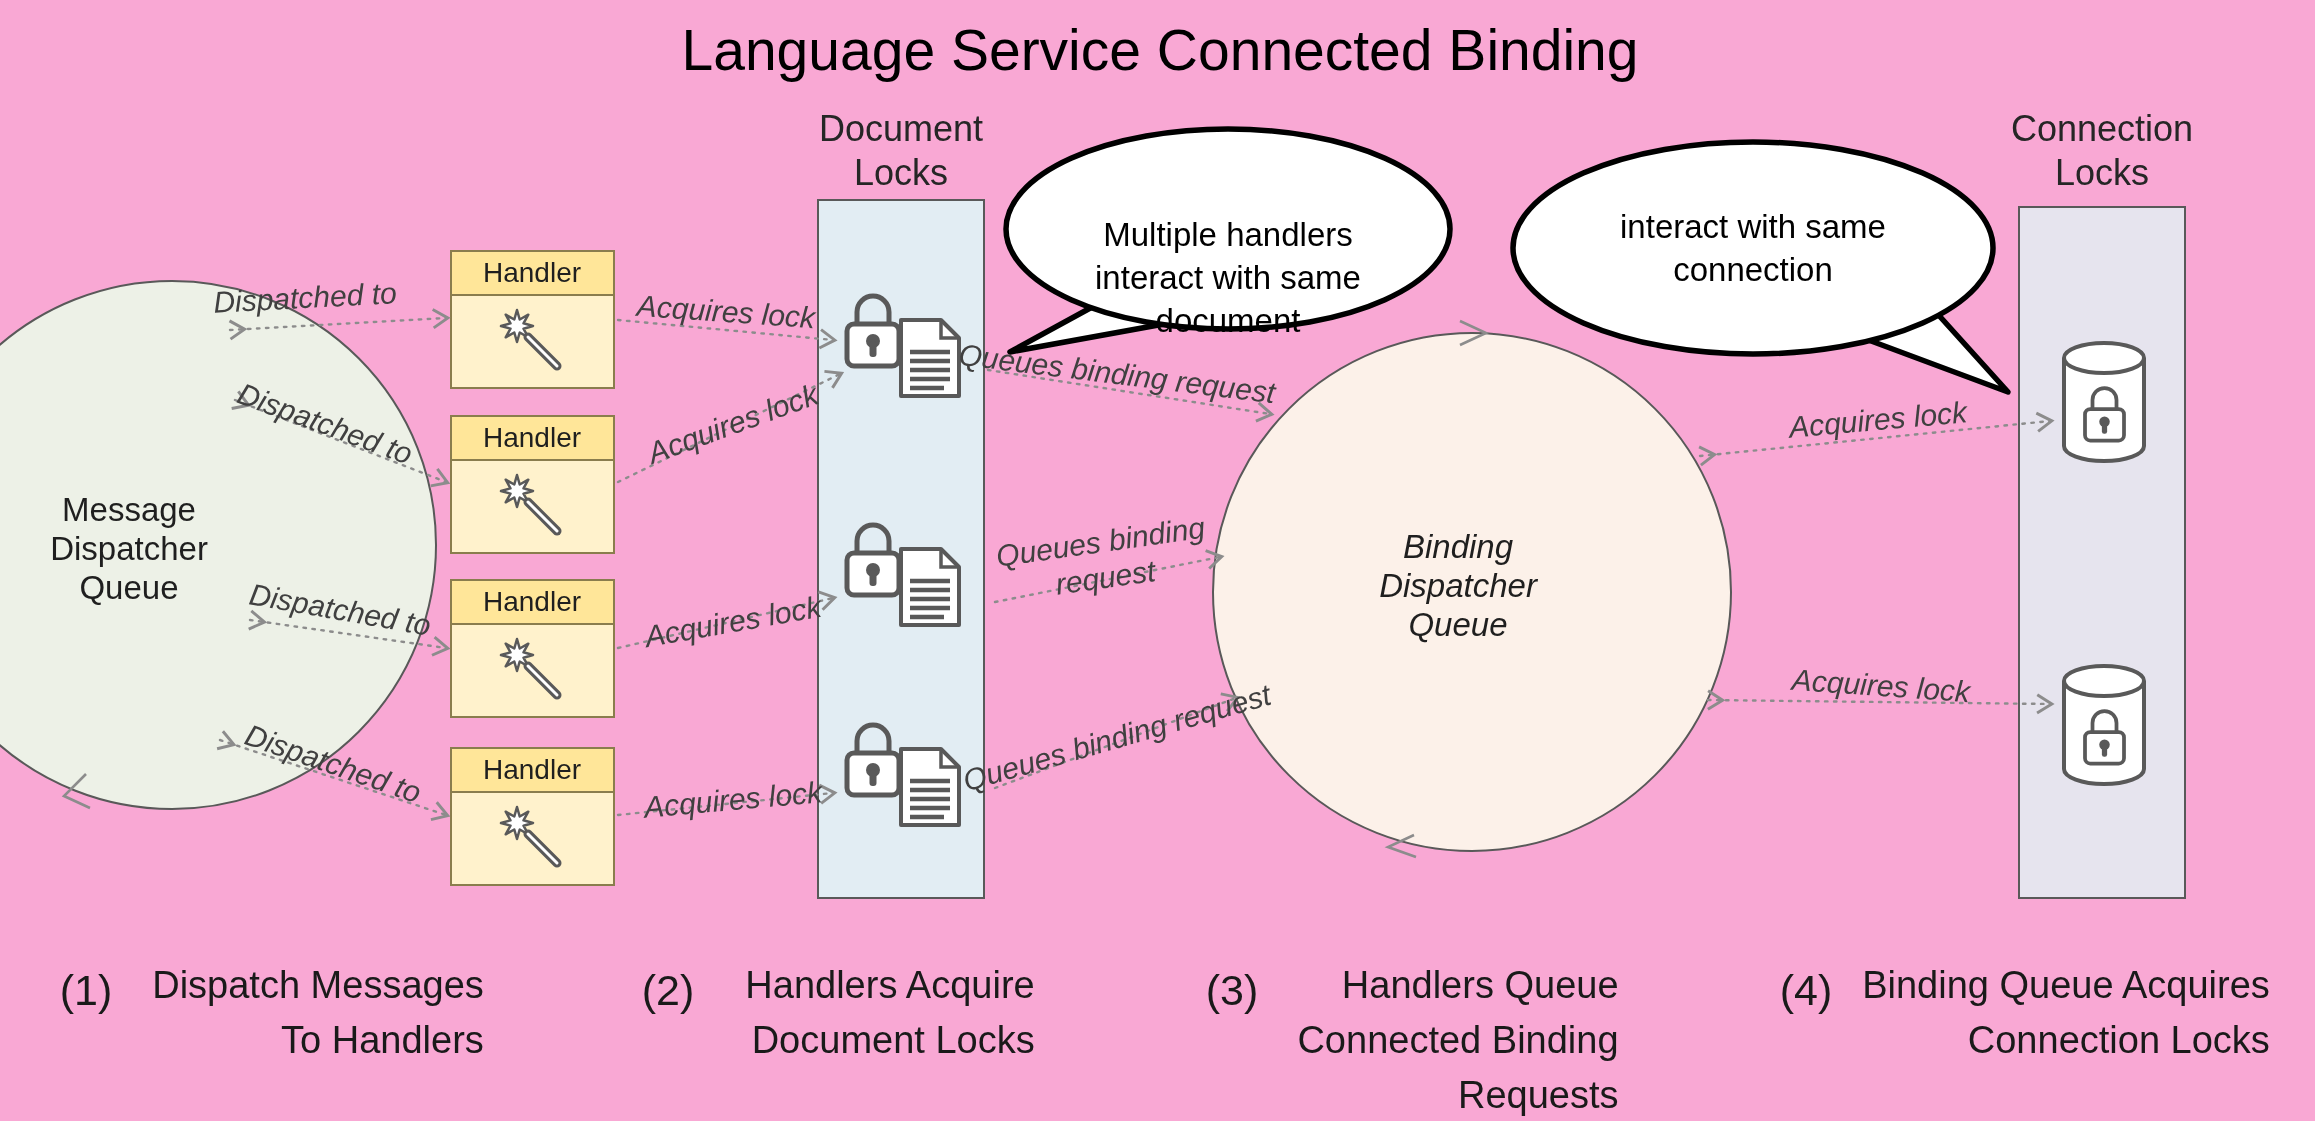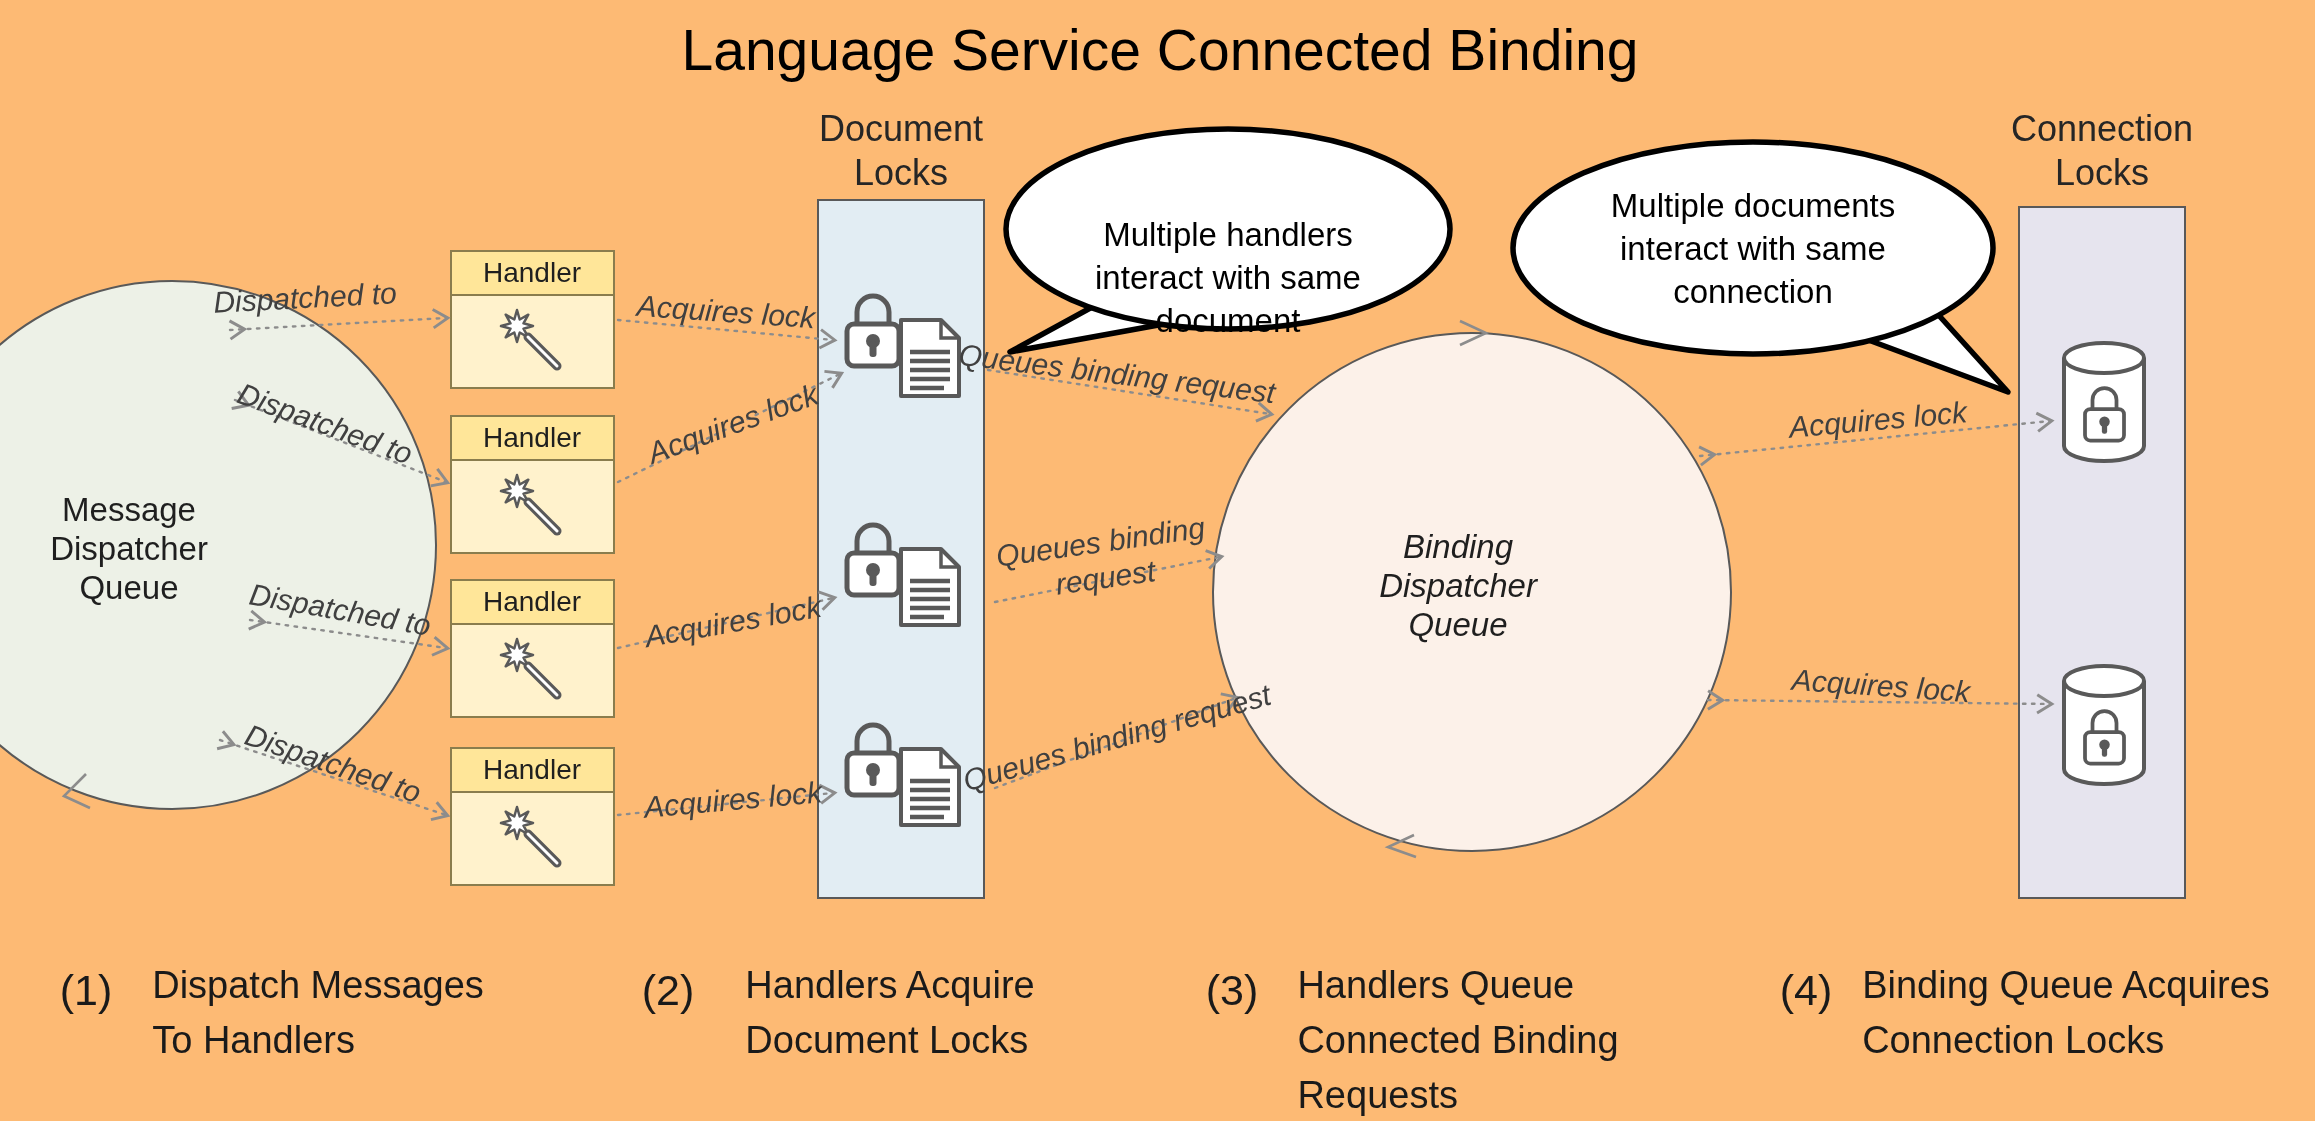--- a/index.html
+++ b/index.html
@@ -1,36 +1,36 @@
 <!DOCTYPE html>
 <html><head>
 <meta charset="utf-8">
 <style>
   * { margin:0; padding:0; box-sizing:border-box; }
   html,body { background:#ffffff; }
   .canvas {
-    position:relative; width:2315px; height:1121px; background:#fdba74;
+    position:relative; width:2315px; height:1121px; background:#f9a8d4;
     font-family:"Liberation Sans", sans-serif; color:#1f1f1f; overflow:hidden;
   }
   .layer-svg { position:absolute; left:0; top:0; }
   .lbl { position:absolute; transform:translate(-50%,-50%); text-align:center; white-space:nowrap; }
   .title { font-size:57px; color:#000; }
   .node-label { font-size:33px; line-height:39px; }
   .col-label { font-size:36px; line-height:44px; color:#262626; }
   .handler-label { font-size:28px; color:#1f1f1f; }
   .bubble-label { font-size:33px; line-height:43px; color:#000; }
   .edge-label {
     position:absolute; font-size:30px; font-style:italic; color:#404040;
     white-space:nowrap; text-align:center; line-height:36px;
     transform:translate(-50%,-50%) rotate(var(--r,0deg));
   }
   .capnum { font-size:43px; color:#1a1a1a; }
   .caption {
     position:absolute; transform:translate(-50%,0); font-size:38px; line-height:55px;
-    text-align:left; white-space:nowrap; color:#1a1a1a;
+    text-align:right; white-space:nowrap; color:#1a1a1a;
   }
 </style>
 </head>
 <body>
 
 <div class="canvas">
 
   <svg class="layer-svg" width="2315" height="1121" viewBox="0 0 2315 1121">
     <defs>
       <marker id="ahE" viewBox="0 0 12 12" refX="9" refY="6" markerWidth="22" markerHeight="22" orient="auto" markerUnits="userSpaceOnUse">
@@ -176,21 +176,20 @@
   <div class="lbl handler-label" style="left:532px; top:438px;">Handler</div>
   <div class="lbl handler-label" style="left:532px; top:602px;">Handler</div>
   <div class="lbl handler-label" style="left:532px; top:770px;">Handler</div>
 
   <div class="lbl bubble-label" style="left:1228px; top:229px;margin-top:48px;">
     <div>Multiple handlers</div>
     <div>interact with same</div>
     <div>document</div>
   </div>
   <div class="lbl bubble-label" style="left:1753px; top:248px;">
-    <div>Multiple documents</div>
     <div>interact with same</div>
     <div>connection</div>
   </div>
 
   <div class="edge-label" style="left:305px; top:298px; --r:-3deg;">Dispatched to</div>
   <div class="edge-label" style="left:325px; top:424px; --r:20deg;">Dispatched to</div>
   <div class="edge-label" style="left:340px; top:610px; --r:10deg;">Dispatched to</div>
   <div class="edge-label" style="left:333px; top:764px; --r:19deg;">Dispatched to</div>
 
   <div class="edge-label" style="left:726px; top:312px; --r:4deg;">Acquires lock</div>

